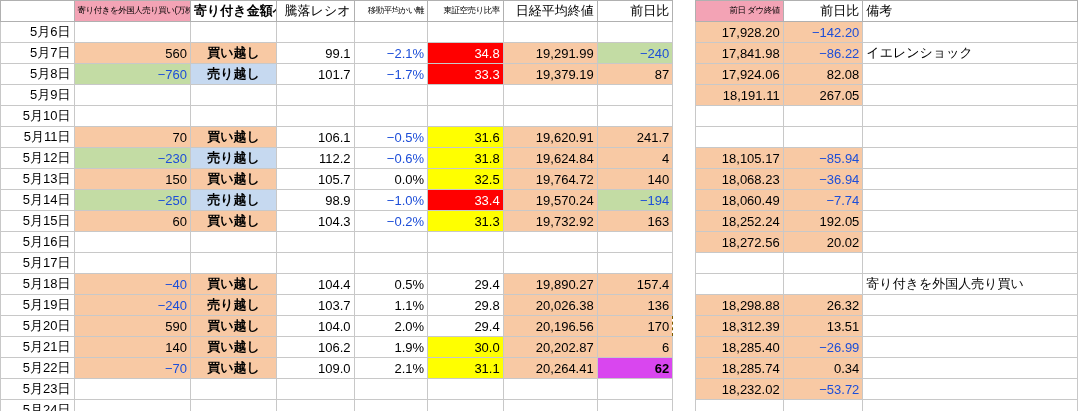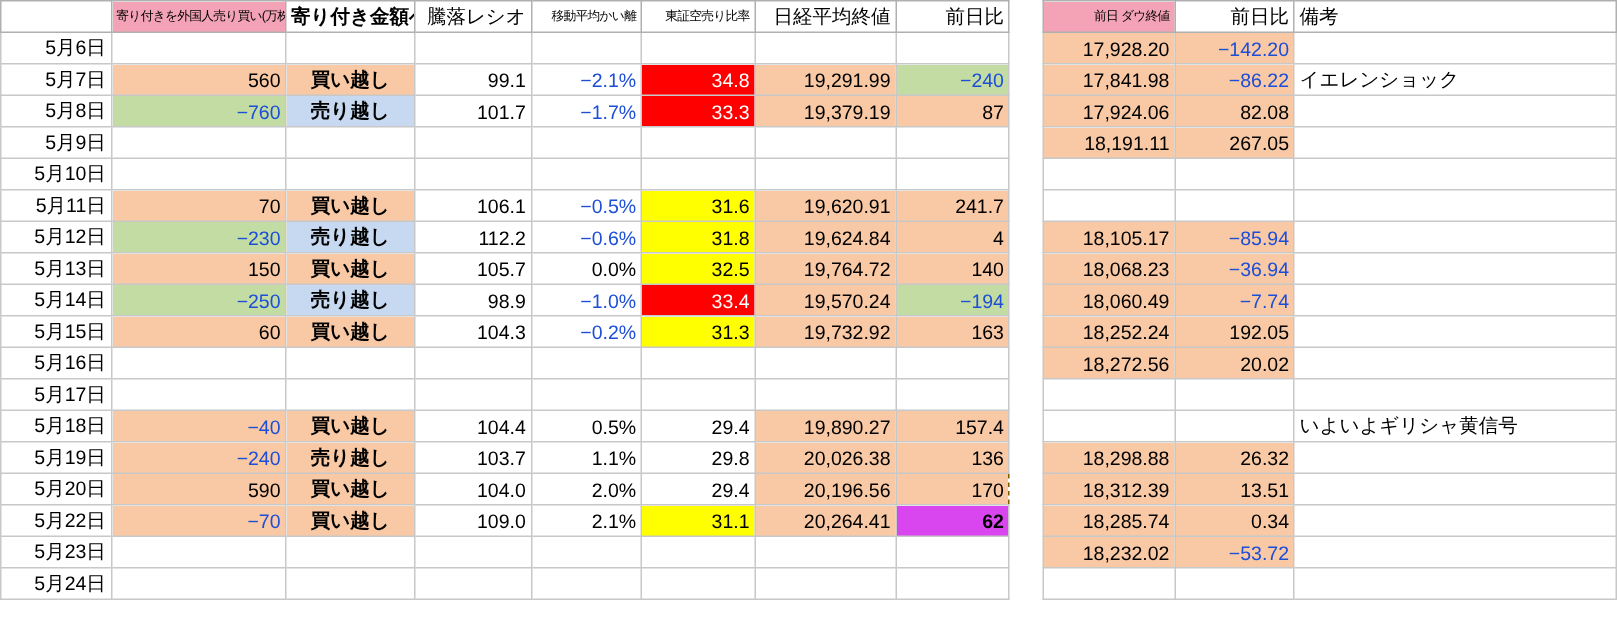--- a/index.html
+++ b/index.html
@@ -222,21 +222,21 @@
           <td class="c-net neg" style="background: rgb(248, 201, 164);">−40</td>
           <td class="c-base" style="background: rgb(248, 201, 164);">買い越し</td>
           <td class="c-tr">104.4</td>
           <td class="c-ma">0.5%</td>
           <td class="c-short">29.4</td>
           <td class="c-nk" style="background: rgb(248, 201, 164);">19,890.27</td>
           <td class="c-nkd" style="background: rgb(248, 201, 164);">157.4</td>
           <td class="c-gap"></td>
           <td class="c-dw"></td>
           <td class="c-dwd"></td>
-          <td class="c-memo">いよいよギリシャ黄信号</td>
+          <td class="c-memo">寄り付きを外国人売り買い</td>
         </tr>
         <tr>
           <td class="c-date">5月19日</td>
           <td class="c-net neg" style="background: rgb(248, 201, 164);">−240</td>
           <td class="c-base" style="background: rgb(248, 201, 164);">売り越し</td>
           <td class="c-tr">103.7</td>
           <td class="c-ma">1.1%</td>
           <td class="c-short">29.8</td>
           <td class="c-nk" style="background: rgb(248, 201, 164);">20,026.38</td>
           <td class="c-nkd" style="background: rgb(248, 201, 164);">136</td>
@@ -253,20 +253,34 @@
           <td class="c-ma">2.0%</td>
           <td class="c-short">29.4</td>
           <td class="c-nk" style="background: rgb(248, 201, 164);">20,196.56</td>
           <td class="c-nkd dashed" style="background: rgb(248, 201, 164);">170</td>
           <td class="c-gap"></td>
           <td class="c-dw" style="background: rgb(248, 201, 164);">18,312.39</td>
           <td class="c-dwd" style="background: rgb(248, 201, 164);">13.51</td>
           <td class="c-memo"></td>
         </tr>
         <tr>
+          <td class="c-date">5月21日</td>
+          <td class="c-net" style="background: rgb(248, 201, 164);">140</td>
+          <td class="c-base" style="background: rgb(248, 201, 164);">買い越し</td>
+          <td class="c-tr">106.2</td>
+          <td class="c-ma">1.9%</td>
+          <td class="c-short" style="background: rgb(255, 255, 0);">30.0</td>
+          <td class="c-nk" style="background: rgb(248, 201, 164);">20,202.87</td>
+          <td class="c-nkd" style="background: rgb(248, 201, 164);">6</td>
+          <td class="c-gap"></td>
+          <td class="c-dw" style="background: rgb(248, 201, 164);">18,285.40</td>
+          <td class="c-dwd neg" style="background: rgb(248, 201, 164);">−26.99</td>
+          <td class="c-memo"></td>
+        </tr>
+        <tr>
           <td class="c-date">5月22日</td>
           <td class="c-net neg" style="background: rgb(248, 201, 164);">−70</td>
           <td class="c-base" style="background: rgb(248, 201, 164);">買い越し</td>
           <td class="c-tr">109.0</td>
           <td class="c-ma">2.1%</td>
           <td class="c-short" style="background: rgb(255, 255, 0);">31.1</td>
           <td class="c-nk" style="background: rgb(248, 201, 164);">20,264.41</td>
           <td class="c-nkd" style="background: #d946ef; font-weight: bold;">62</td>
           <td class="c-gap"></td>
           <td class="c-dw" style="background: rgb(248, 201, 164);">18,285.74</td>

